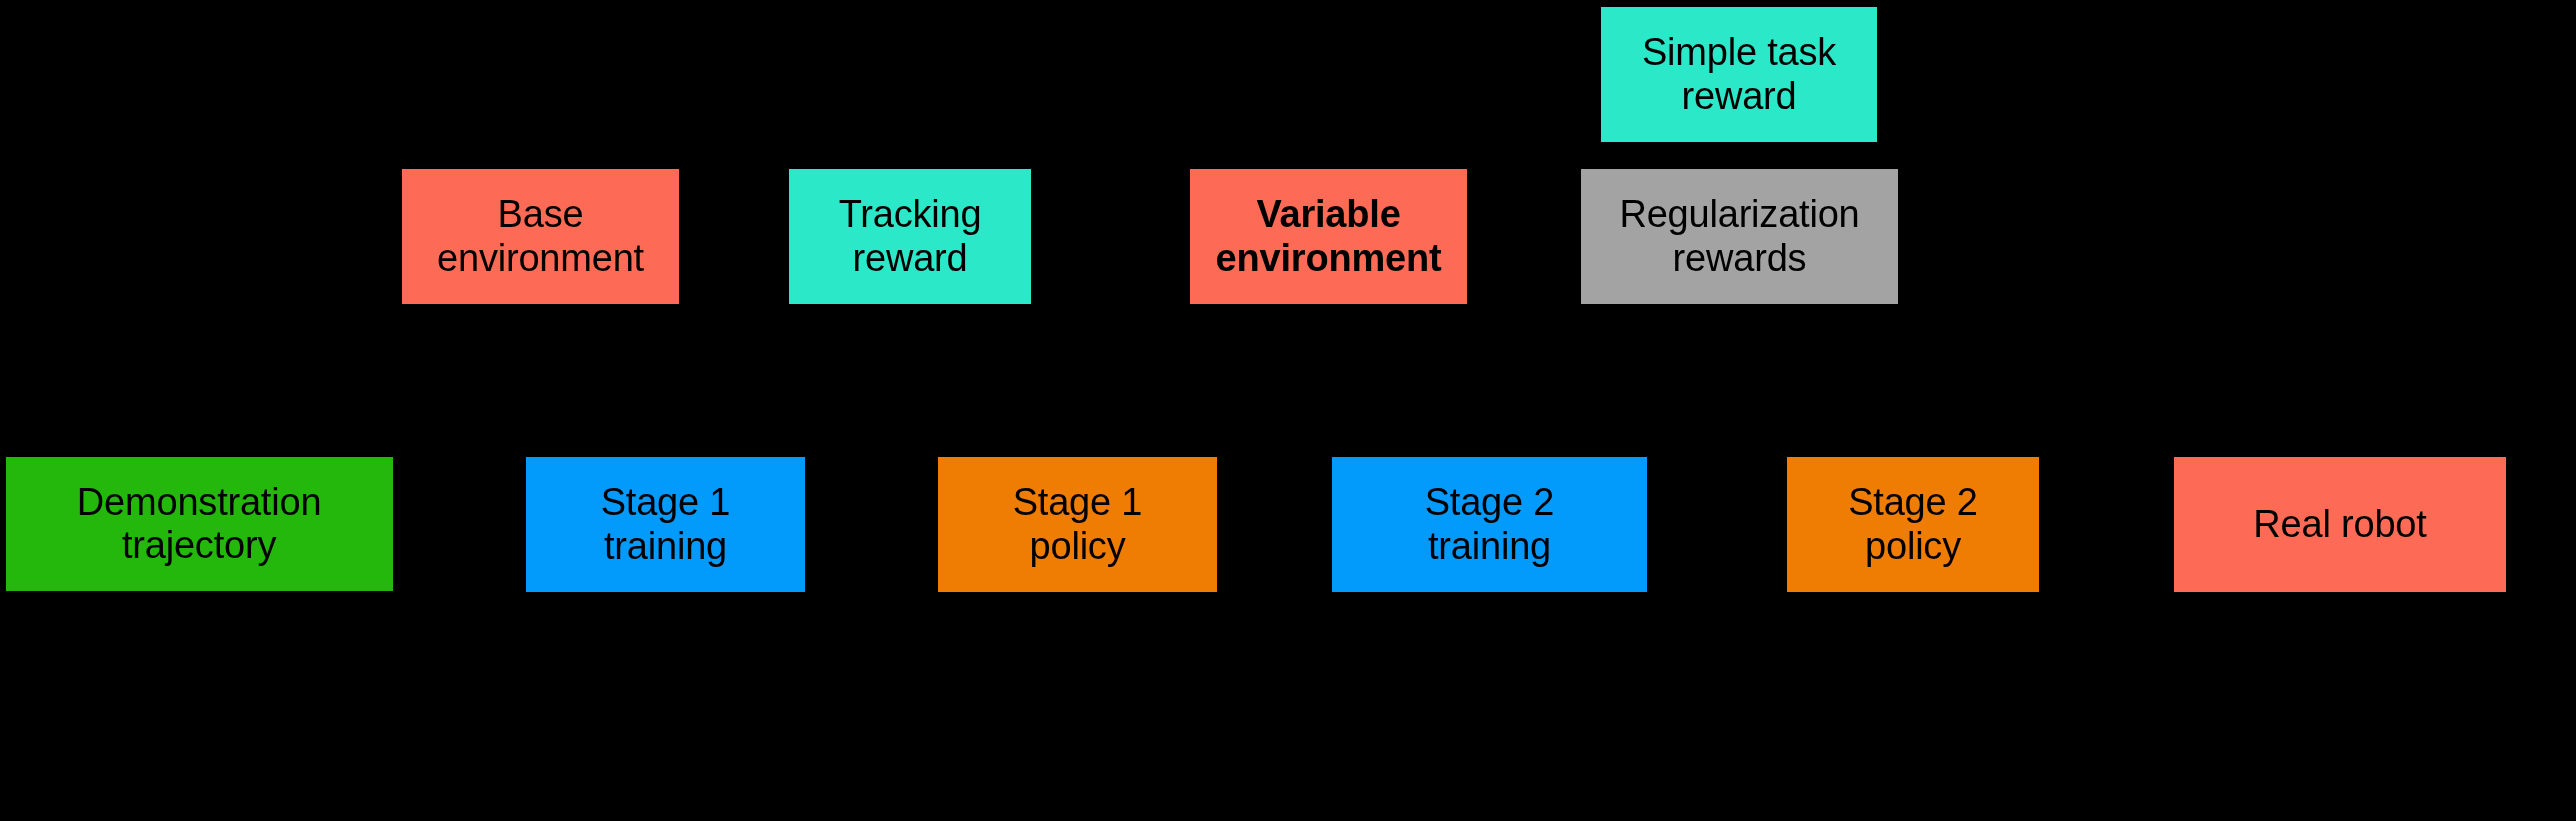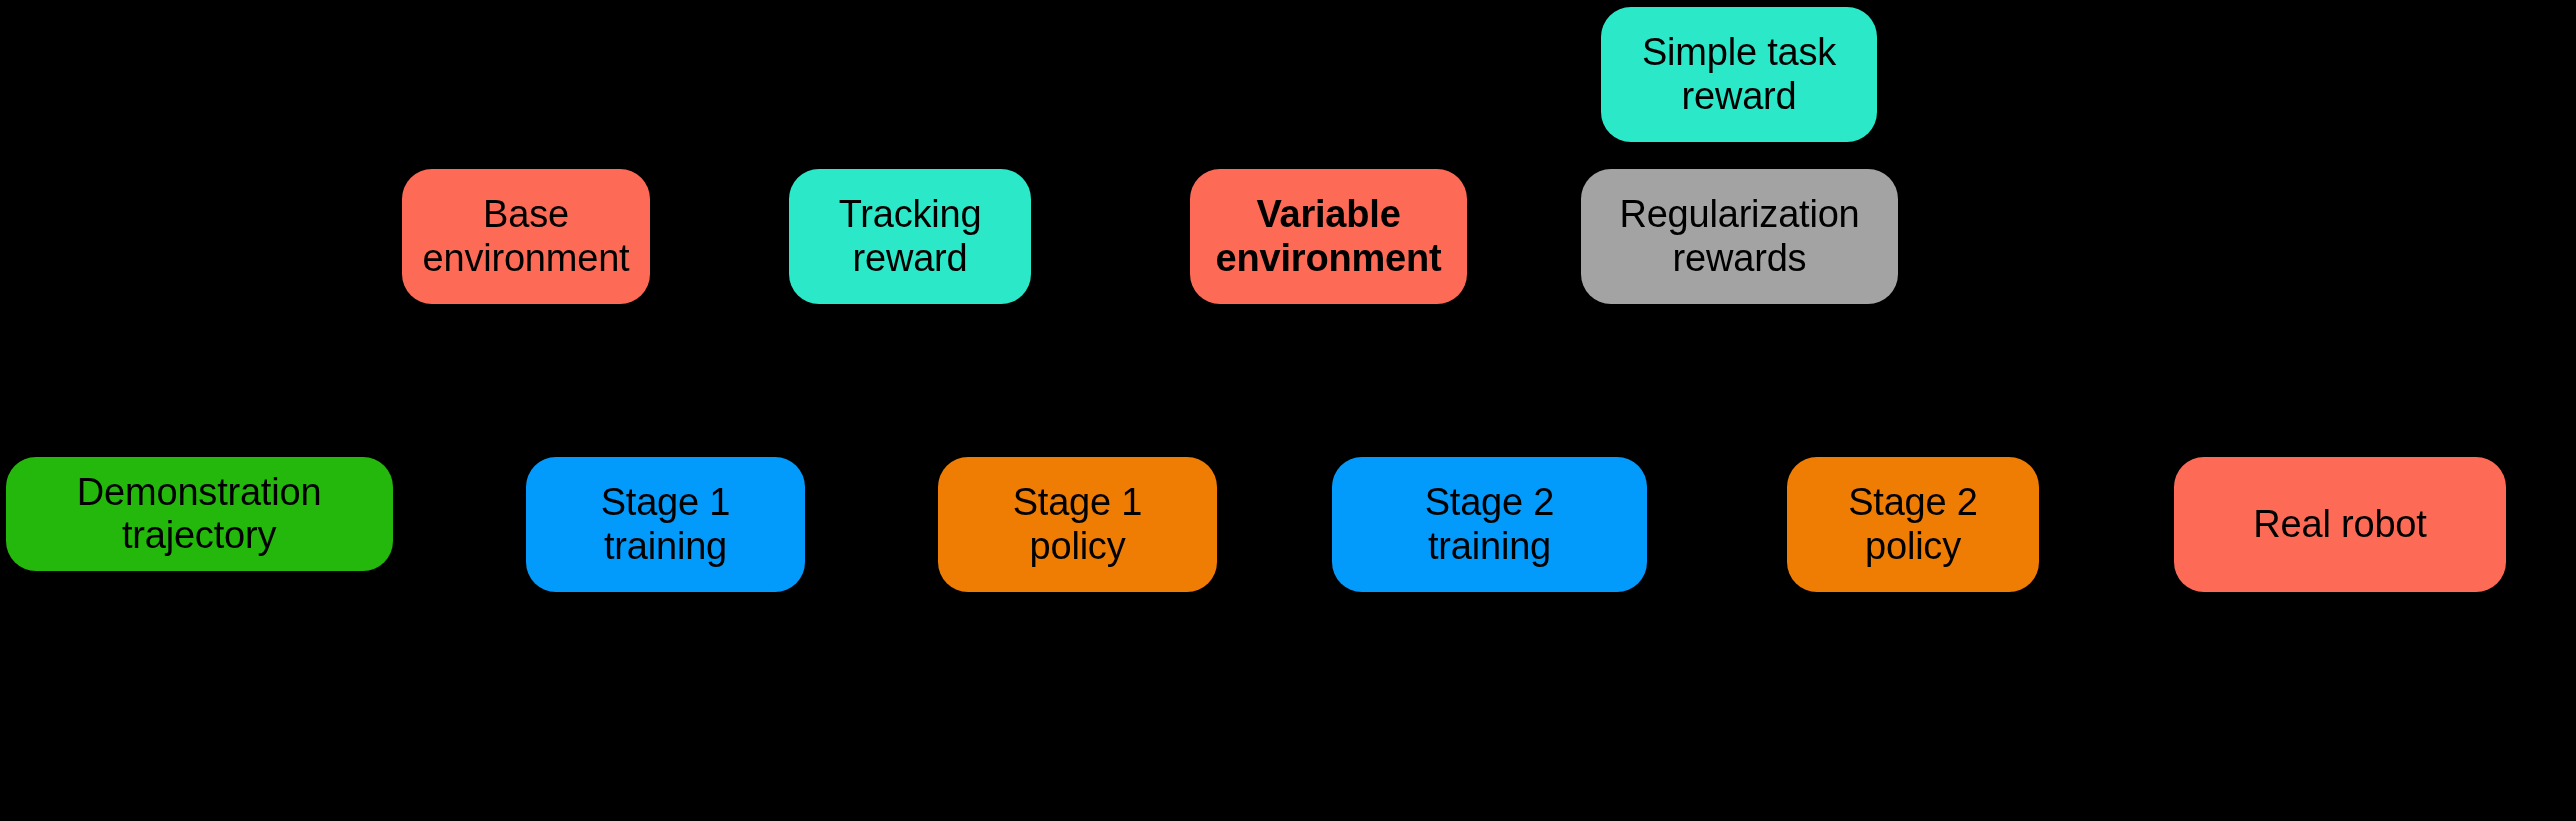--- a/index.html
+++ b/index.html
@@ -25,21 +25,20 @@
     color: #000000;
     font-family: "Liberation Sans", sans-serif;
     font-weight: 400;
     font-size: 38px;
     line-height: 1.14;
     letter-spacing: -0.2px;
     box-sizing: border-box;
     padding: 2.8px 4.2px;
     white-space: pre-line;
     user-select: none;
-    border-radius: 30px;
   }
   
   #connectors {
     position: absolute;
     left: 0;
     top: 0;
     width: 2576px;
     height: 822px;
     pointer-events: none;
   }
@@ -65,33 +64,33 @@
       <path d="M2472,202 L2230,640"></path>
       <path d="M2473,432 L2230,650"></path>
       <path d="M2342,746 L2540,746"></path>
       <path d="M2898,746 L3090,746"></path>
     </g>
   </svg>
 
   <div class="node" style="left: 1601px; top: 7px; width: 276px; height: 135px; background: rgb(43, 232, 200); color: rgb(0, 0, 0);">Simple task
 reward</div>
 
-  <div class="node" style="left: 402px; top: 169px; width: 248px; height: 135px; background: rgb(253, 106, 85); color: rgb(0, 0, 0);">Base
+  <div class="node" style="left: 402px; top: 169px; width: 277px; height: 135px; background: rgb(253, 106, 85); color: rgb(0, 0, 0);">Base
 environment</div>
 
   <div class="node" style="left: 789px; top: 169px; width: 242px; height: 135px; background: rgb(43, 232, 200); color: rgb(0, 0, 0);">Tracking
 reward</div>
 
   <div class="node" style="left: 1190px; top: 169px; width: 277px; height: 135px; background: rgb(253, 106, 85); color: rgb(0, 0, 0); font-weight: bold;">Variable
 environment</div>
 
   <div class="node" style="left: 1581px; top: 169px; width: 317px; height: 135px; background: #a3a3a3; color: rgb(0, 0, 0);">Regularization
 rewards</div>
 
-  <div class="node" style="left: 5.6px; top: 457px; width: 387px; height: 114px; background: rgb(35, 184, 11); color: rgb(0, 0, 0);">Demonstration
+  <div class="node" style="left: 5.6px; top: 457px; width: 387px; height: 134px; background: rgb(35, 184, 11); color: rgb(0, 0, 0);">Demonstration
 trajectory</div>
 
   <div class="node" style="left: 526px; top: 457px; width: 279px; height: 135px; background: rgb(3, 155, 251); color: rgb(0, 0, 0);">Stage 1
 training</div>
 
   <div class="node" style="left: 938px; top: 457px; width: 279px; height: 135px; background: rgb(239, 124, 3); color: rgb(0, 0, 0);">Stage 1
 policy</div>
 
   <div class="node" style="left: 1332px; top: 457px; width: 315px; height: 135px; background: rgb(3, 155, 251); color: rgb(0, 0, 0);">Stage 2
 training</div>

